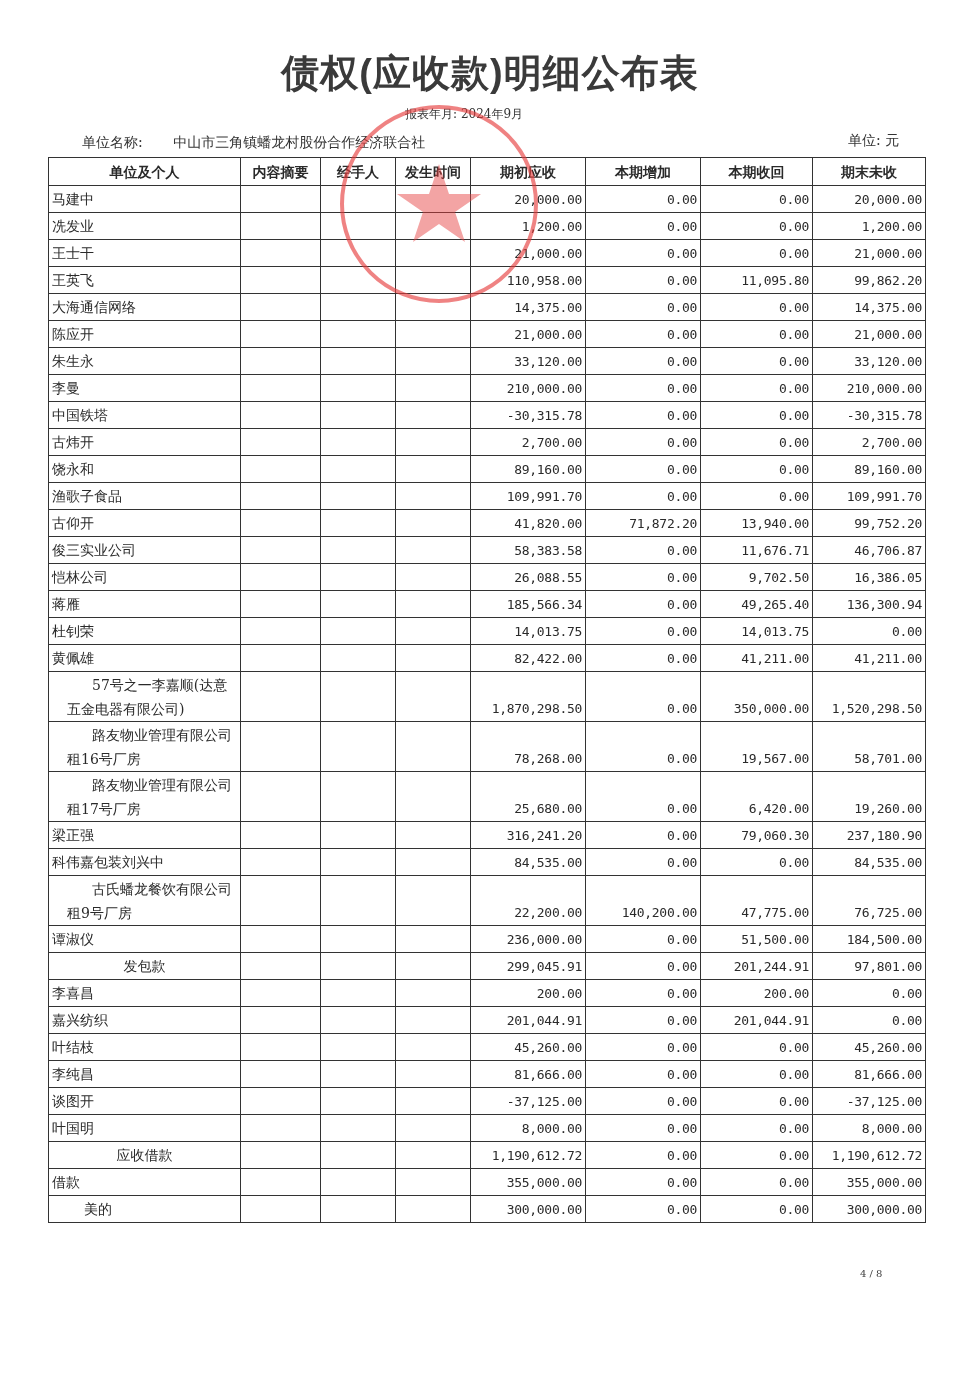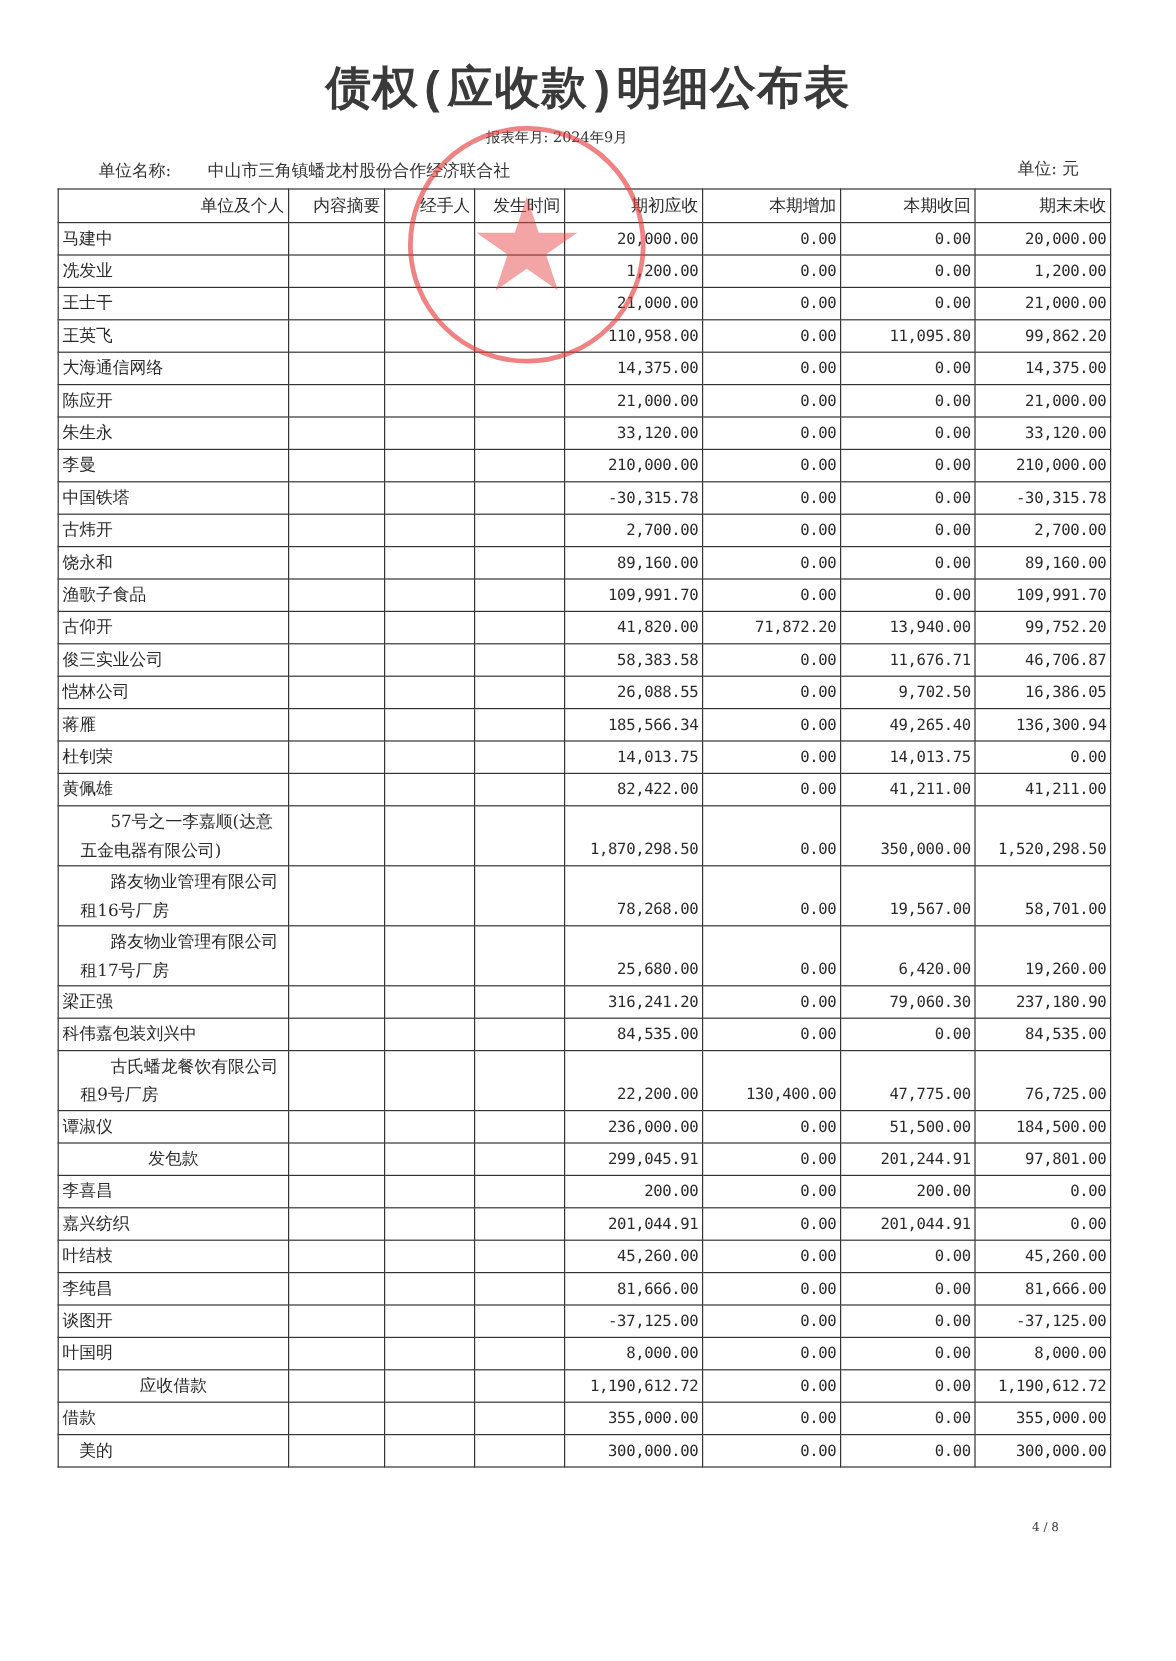--- a/index.html
+++ b/index.html
@@ -1,32 +1,32 @@
 <!DOCTYPE html>
 <html><head>
 <meta charset="utf-8">
 <style>
   html, body { margin: 0; padding: 0; background: #ffffff; }
   body { width: 980px; height: 1384px; position: relative; overflow: hidden;
          font-family: "DejaVu Serif", "Liberation Serif", serif; color: #2a2a2a; }
   .title { position: absolute; top: 48px; left: 0; width: 980px; text-align: center;
            font-size: 38px; font-weight: bold; letter-spacing: 1px; color: #3a3a3a;
-           font-family: Liberation Mono, monospace; }
+           font-family: Liberation Sans, sans-serif; }
   .period { position: absolute; top: 106px; left: 405px; font-size: 12px; color: #333; }
   .unit-name { position: absolute; top: 134px; left: 50px; font-size: 14px; color: #333; margin-left: 32px; }
   .unit-name .val { margin-left: 26px; }
   .unit { position: absolute; top: 132px; left: 848px; font-size: 14px; color: #333; }
   table.ledger { position: absolute; top: 157px; left: 48px; border-collapse: collapse;
                  table-layout: fixed; width: 877px; font-size: 14px; }
   table.ledger th, table.ledger td { border: 1.5px solid #333; padding: 0 3px; height: 26px;
                  line-height: 24px; overflow: hidden; }
-  table.ledger th { font-weight: normal; text-align: right; height: 27px; }
+  table.ledger th { font-weight: bold; text-align: center; height: 27px; }
   td.name { text-align: left; padding-left: 25px; }
   td.name.l0 { padding-left: 3px; text-align: center; }
-  td.name.l2 { padding-left: 17px; }
+  td.name.l2 { padding-left: 35px; }
   td.name.wrap { line-height: 24px; padding-left: 18px; text-indent: 25px; white-space: normal; }
   td.num { text-align: right; vertical-align: bottom; font-family: "DejaVu Sans Mono", "Liberation Mono", monospace; font-size: 13px; letter-spacing: -0.3px; }
   tr.tall td { height: 49px; }
   .pager { position: absolute; top: 1268px; left: 860px; font-size: 10px; color: #404040; }
   .stamp { position: absolute; left: 340px; top: 105px; width: 190px; height: 190px;
            border-radius: 50%; border: 4px solid rgba(230,60,60,0.75); opacity: 0.85;
            pointer-events: none; }
   .stamp svg { position: absolute; left: 0; top: 0; }
 </style>
 </head>
@@ -296,21 +296,21 @@
         <td class="num">0.00</td>
         <td class="num">0.00</td>
         <td class="num">84,535.00</td>
       </tr>
       <tr class="tall">
         <td class="name wrap">古氏蟠龙餐饮有限公司租9号厂房</td>
         <td></td>
         <td></td>
         <td></td>
         <td class="num">22,200.00</td>
-        <td class="num">130,400.00</td>
+        <td class="num">140,200.00</td>
         <td class="num">47,775.00</td>
         <td class="num">76,725.00</td>
       </tr>
       <tr>
         <td class="name l1">谭淑仪</td>
         <td></td>
         <td></td>
         <td></td>
         <td class="num">236,000.00</td>
         <td class="num">0.00</td>

